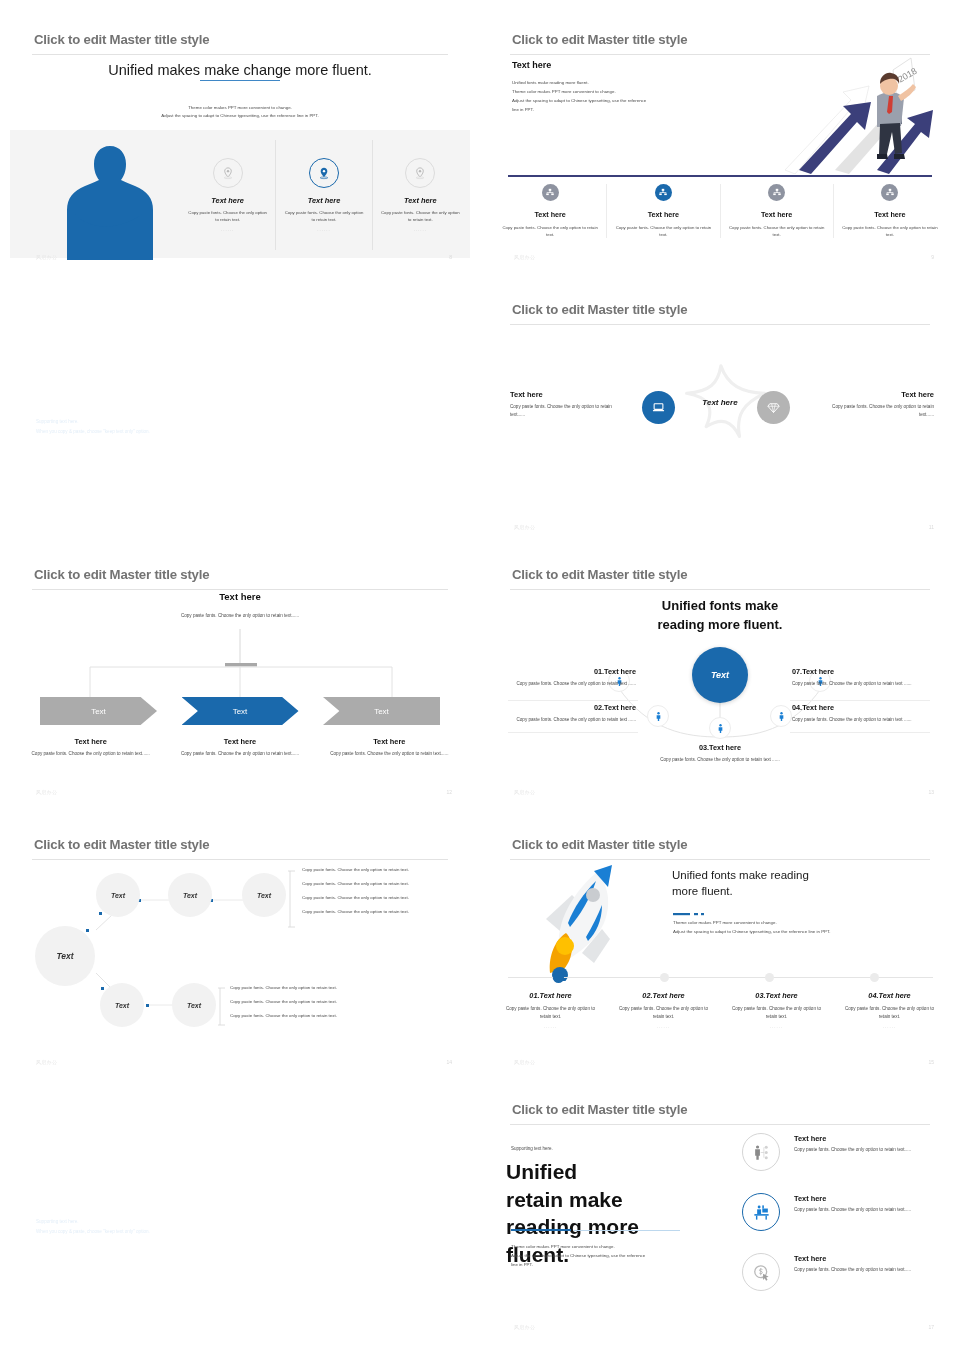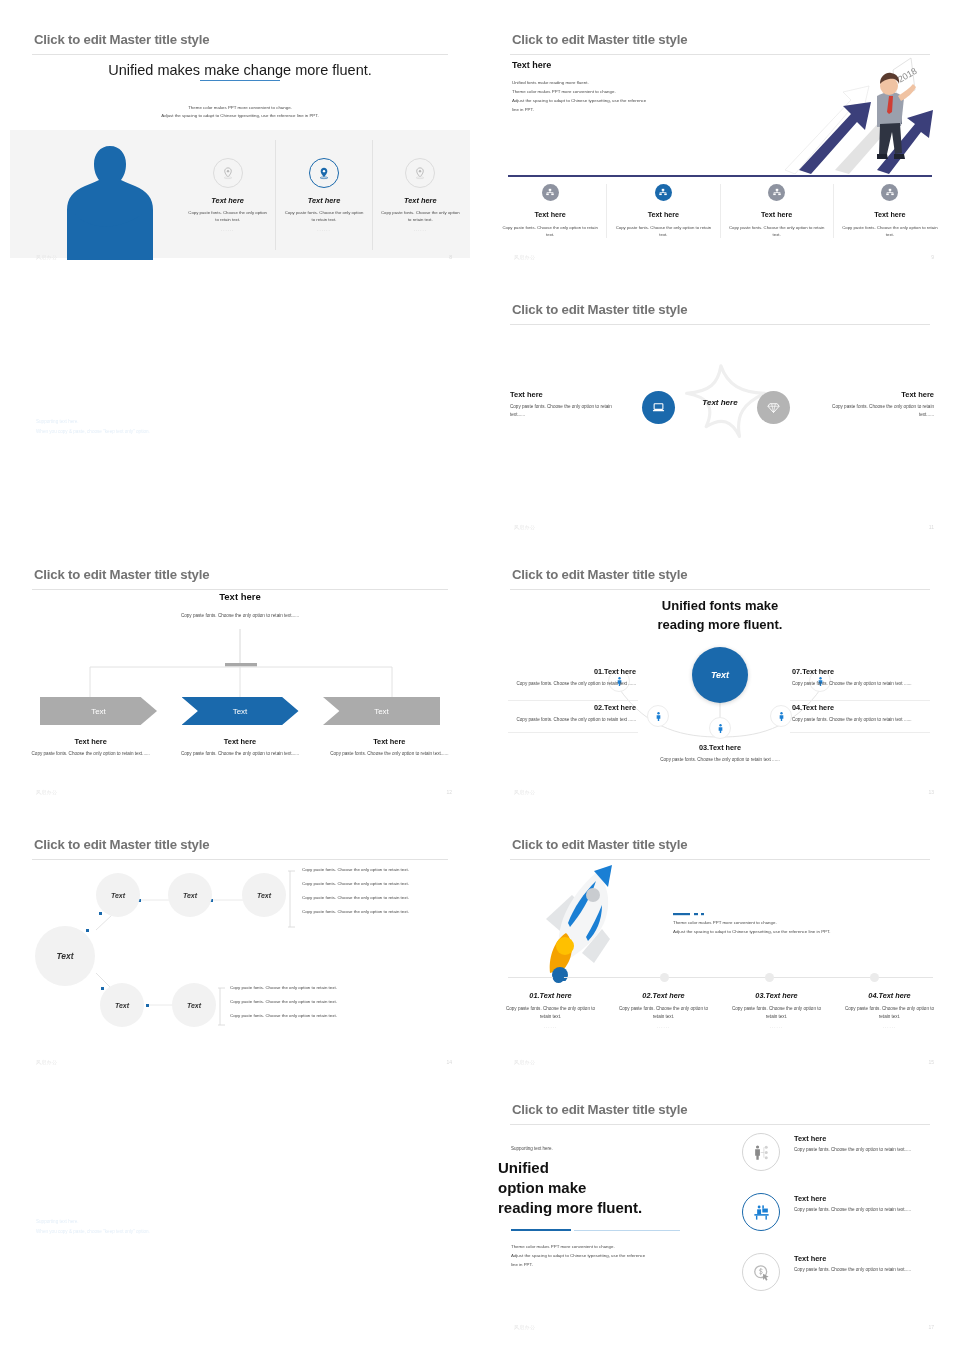--- a/index.html
+++ b/index.html
@@ -247,22 +247,22 @@
   #slide15 .cap { flex: 1; text-align: center; padding: 0 8px; }
   #slide15 .cap .txt-h { font-size: 7.3px; font-style: italic; }
   #slide15 .cap .txt-b { margin-top: 5px; }
 
   
   #slide17 { left: 480px; top: 1090px; width: 480px; height: 250px; }
   #slide17 .sup {
     position: absolute; left: 31px; top: 56px; font-size: 4.5px; color: #4a4a4a;
   }
   #slide17 .big {
-    position: absolute; left: 18px; top: 68px; width: 200px;
-    font-size: 15px; font-weight: bold; color: #111; line-height: 1.32;
+    position: absolute; left: 26px; top: 68px; width: 200px;
+    font-size: 21px; font-weight: bold; color: #111; line-height: 1.32;
   }
   #slide17 .bar1 {
     position: absolute; left: 31px; top: 139px; width: 60px; height: 2.2px; background: #1a69ac;
   }
   #slide17 .bar2 {
     position: absolute; left: 94px; top: 139.6px; width: 106px; height: 1.4px; background: #bdd8ee;
   }
   #slide17 .body {
     position: absolute; left: 31px; top: 152px; width: 200px;
     font-size: 4.4px; color: #4a4a4a; line-height: 2.05;
@@ -692,20 +692,24 @@
       <path fill="#f4f5f6" d="M22 98 C16 72 30 40 58 16 C70 26 74 46 66 66 C58 84 40 96 28 104 Z"></path>
       <path fill="#1a7fd4" d="M56 14 L74 8 L70 30 Z"></path>
       <path fill="#1a7fd4" d="M30 66 C36 50 46 36 58 24 C52 42 42 58 32 70 Z"></path>
       <path fill="#1a7fd4" d="M48 80 C54 70 60 58 64 48 C64 64 58 76 50 84 Z"></path>
       <circle cx="55" cy="38" r="7" fill="#c9ccd0"></circle>
       <path fill="#f5a200" d="M12 116 C10 98 18 82 28 76 C36 84 36 100 26 112 Z"></path>
       <circle cx="27" cy="89" r="9" fill="#ffc000"></circle>
       <circle cx="22" cy="118" r="8" fill="#1a69ac"></circle>
     </svg>
 
+    <div class="r-h">
+      <div>Unified fonts make reading</div>
+      <div>more fluent.</div>
+    </div>
     <svg class="r-dash" width="34" height="6">
       <rect x="0" y="2" width="17" height="2.2" fill="#1a69ac"></rect>
       <rect x="21" y="2" width="4" height="2.2" fill="#1a69ac"></rect>
       <rect x="28" y="2" width="3" height="2.2" fill="#1a69ac"></rect>
     </svg>
     <div class="r-b">
       <div>Theme color makes PPT more convenient to change.</div>
       <div>Adjust the spacing to adapt to Chinese typesetting, use the reference line in PPT.</div>
     </div>
 
@@ -765,21 +769,21 @@
     </div>
   </div>
 
   <div class="slide" id="slide17">
     <div class="s-title" style="left:32px; top:12px;">Click to edit Master title style</div>
     <div class="s-rule" style="left:30px; top:34px; width:420px;"></div>
 
     <div class="sup">Supporting text here.</div>
     <div class="big">
       <div>Unified</div>
-      <div>option make</div>
+      <div>retain make</div>
       <div>reading more fluent.</div>
     </div>
     <div class="bar1"></div>
     <div class="bar2"></div>
     <div class="body">
       <div>Theme color makes PPT more convenient to change.</div>
       <div>Adjust the spacing to adapt to Chinese typesetting, use the reference</div>
       <div>line in PPT.</div>
     </div>
 

